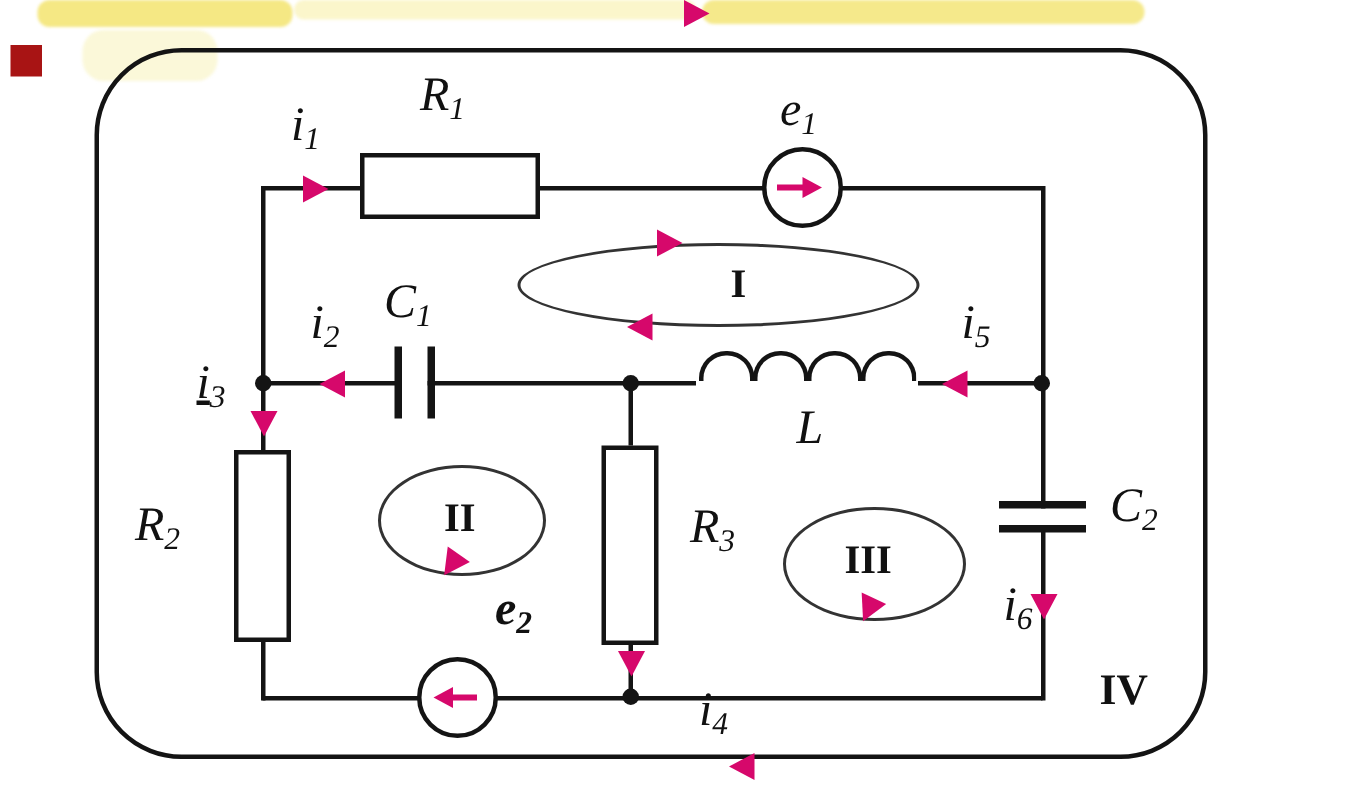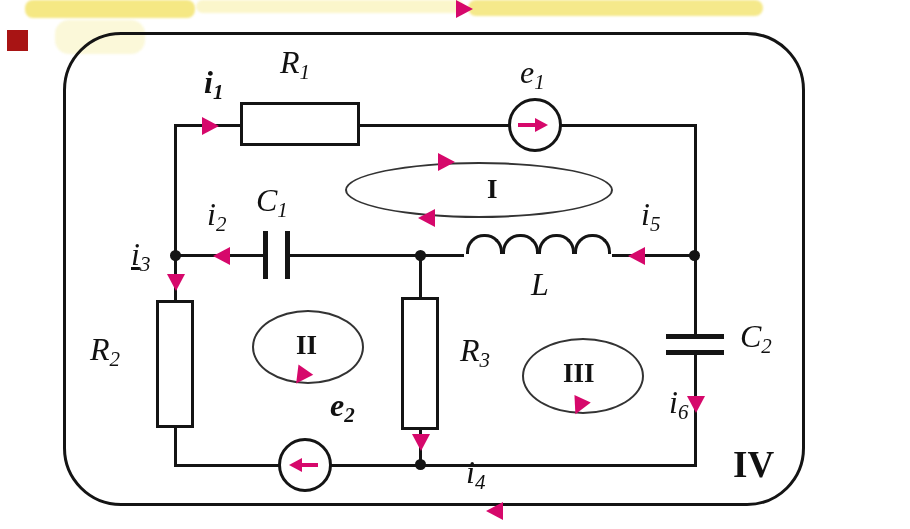--- a/index.html
+++ b/index.html
@@ -95,33 +95,33 @@
   <div class="ellipse" style="left:522px;top:338px;width:122px;height:76px;"></div>
   <div class="arr d" style="left:570px;top:398px;transform:rotate(25deg);"></div>
 
   <div class="arr r" style="left:202px;top:117px;"></div>
   <div class="arr l" style="left:213px;top:247px;"></div>
   <div class="arr d" style="left:167px;top:274px;"></div>
   <div class="arr d" style="left:412px;top:434px;"></div>
   <div class="arr l" style="left:628px;top:247px;"></div>
   <div class="arr d" style="left:687px;top:396px;"></div>
 
-  <div class="lbl" style="left:204px;top:66px;font-weight:bold;"><span>i</span><sub>1</sub></div>
+  <div class="lbl" style="left:194px;top:66px;"><span>i</span><sub>1</sub></div>
   <div class="lbl" style="left:280px;top:46px;"><span>R</span><sub>1</sub></div>
   <div class="lbl" style="left:520px;top:56px;"><span>e</span><sub>1</sub></div>
   <div class="lbl" style="left:207px;top:198px;"><span>i</span><sub>2</sub></div>
   <div class="lbl" style="left:256px;top:184px;font-style:italic;"><span>C</span><sub>1</sub></div>
   <div class="lbl" style="left:641px;top:198px;"><span>i</span><sub>5</sub></div>
   <div class="lbl" style="left:131px;top:238px;text-decoration:underline;"><span>i</span><sub>3</sub></div>
   <div class="lbl" style="left:531px;top:268px;"><span>L</span><sub></sub></div>
   <div class="lbl" style="left:90px;top:333px;"><span>R</span><sub>2</sub></div>
   <div class="lbl" style="left:460px;top:334px;"><span>R</span><sub>3</sub></div>
   <div class="lbl" style="left:740px;top:320px;"><span>C</span><sub>2</sub></div>
   <div class="lbl" style="left:330px;top:389px;font-weight:bold;"><span>e</span><sub>2</sub></div>
   <div class="lbl" style="left:466px;top:420px;margin-top:36px;"><span>i</span><sub>4</sub></div>
   <div class="lbl" style="left:669px;top:386px;"><span>i</span><sub>6</sub></div>
 
   <div class="roman" style="left:487px;top:176px;">I</div>
   <div class="roman" style="left:296px;top:332px;">II</div>
   <div class="roman" style="left:563px;top:360px;">III</div>
-  <div class="roman" style="left:733px;top:446px;font-size:37px;">IV</div>
+  <div class="roman" style="left:733px;top:446px;font-size:29px;">IV</div>
 
 </div>
 
 </body></html>

